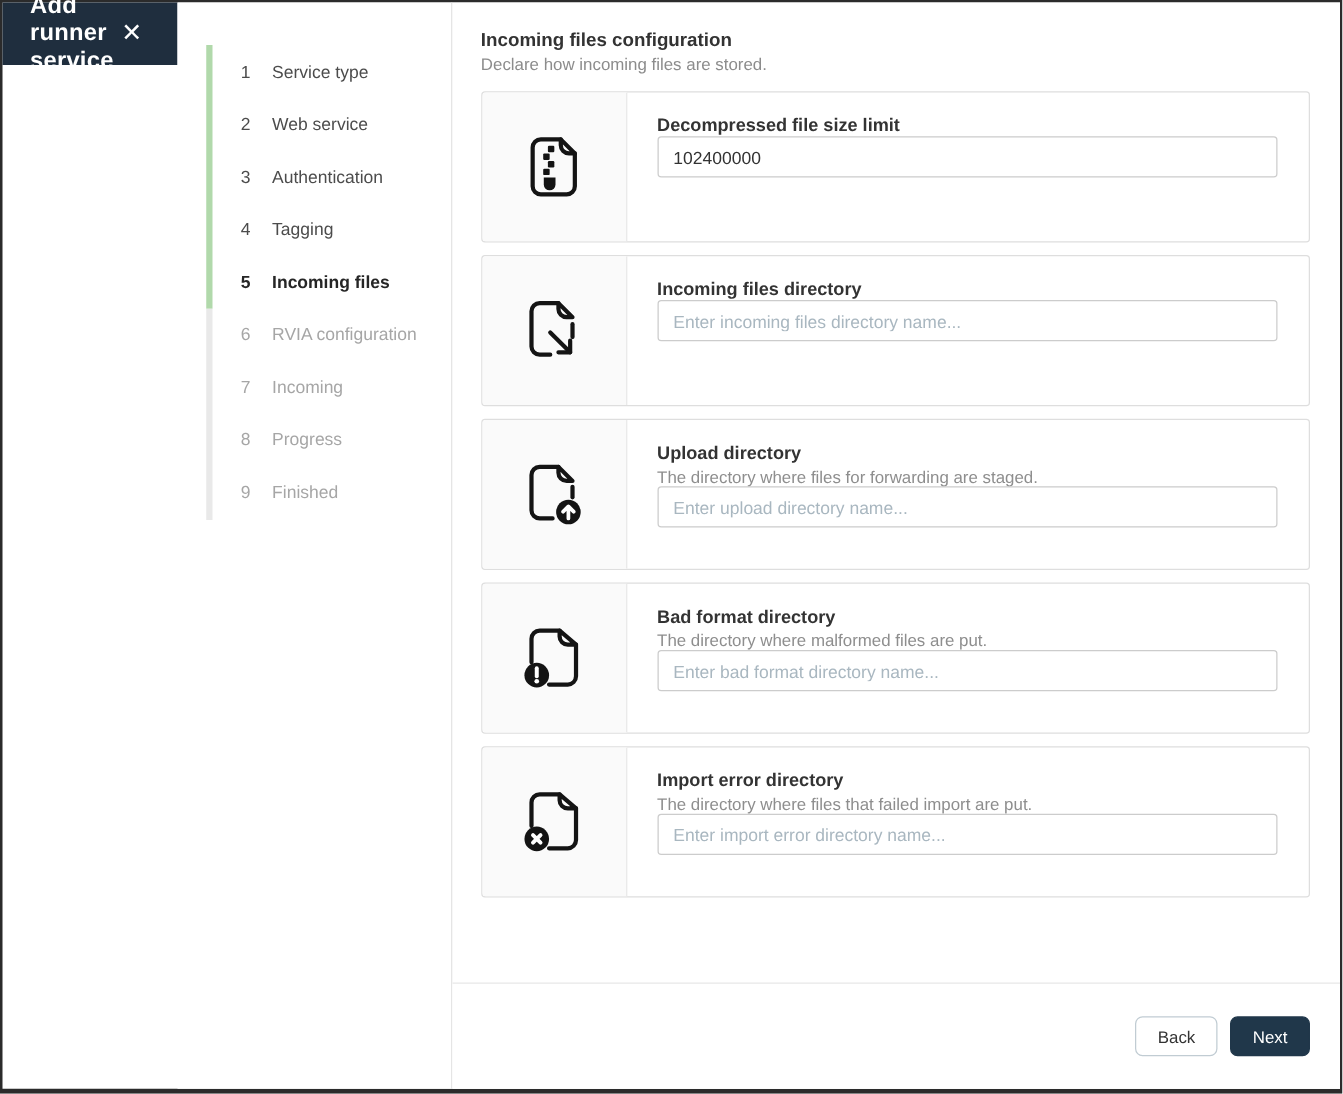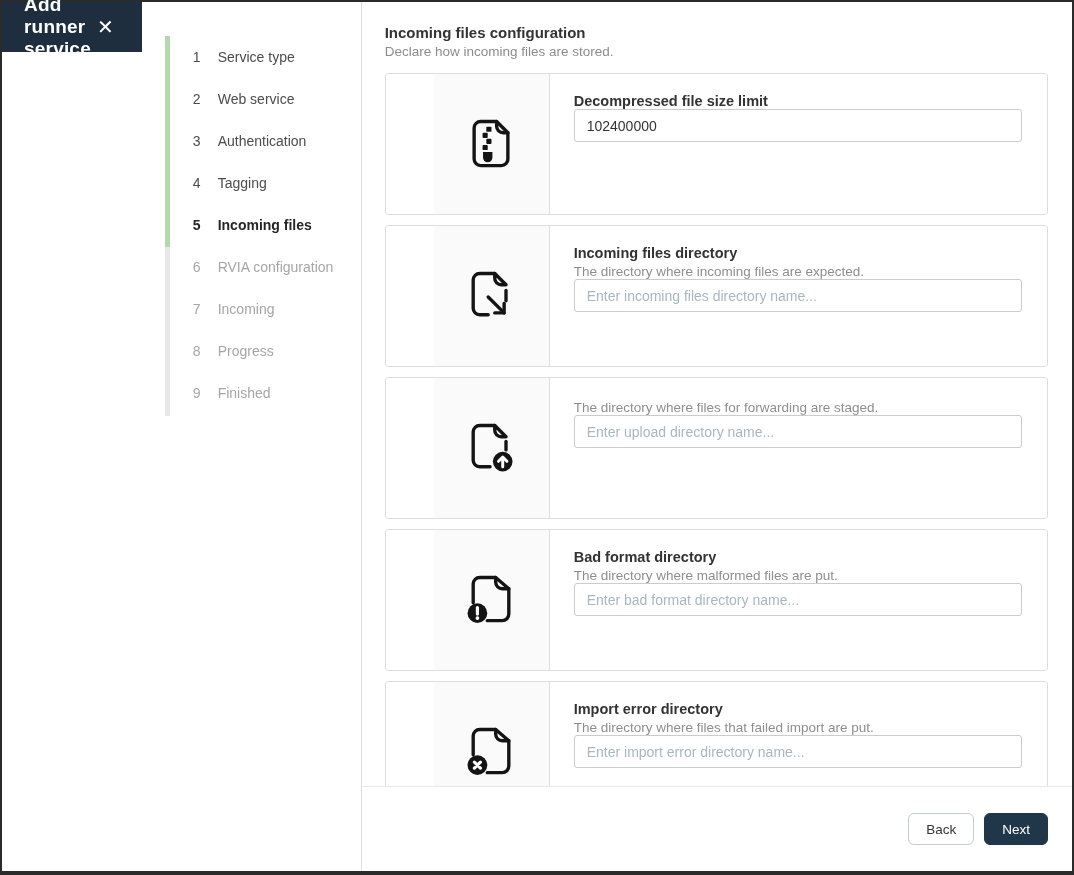--- a/index.html
+++ b/index.html
@@ -45,22 +45,22 @@
   .step .num { width: 14px; margin-right: 11px; text-align: left; }
   .step.active { font-weight: 700; color: #262626; }
   .step.upcoming { color: #a6a6a6; cursor: default; }
   
   .content { flex: 1; position: relative; background: #fff; min-width: 0; }
   .page-head { padding: 22px 24px 0 23px; }
   .page-head h2 { font-size: 15px; font-weight: 700; color: #333; }
   .page-head p { font-size: 13.5px; color: #8c8c8c; margin-top: 3px; }
   .cards { margin: 14px 24px 0 23px; }
   .card {
-    display: flex; height: 142px; margin-bottom: 10px;
-    border: 1px solid #dedede; border-radius: 3px; background: #fff; padding-left: 48px;
+    display: flex; height: 121px; margin-bottom: 10px;
+    border: 1px solid #dedede; border-radius: 3px; background: #fff;
   }
   .icon-cell {
     width: 116px; flex: 0 0 116px;
     background: #fafafa; border-right: 1px solid #dedede;
     border-radius: 3px 0 0 3px;
     display: flex; align-items: center; justify-content: center;
   }
   .icon-cell svg { width: 60px; height: 64px; }
   .s { fill: none; stroke: #141414; stroke-width: 3.6; stroke-linecap: round; stroke-linejoin: round; }
   .card-body { flex: 1; padding: 19px 25px 0 24px; }
@@ -173,36 +173,36 @@
             <svg viewBox="0 0 64 64">
               <path class="s" d="M36 8 H20 a7 7 0 0 0 -7 7 v30 a7 7 0 0 0 7 7 h9"></path>
               <path class="s" d="M36 8 v5 a7 7 0 0 0 7 7 h5 z"></path>
               <path class="s" d="M48 26 v11"></path>
               <path class="s" d="M29 33 L46 50"></path>
               <path class="s" d="M46 50 V40 M46 50 H36"></path>
             </svg>
           </div>
           <div class="card-body">
             <h3>Incoming files directory</h3>
-            <p>The directory where incoming files are expected.</p>
             <input type="text" placeholder="Enter incoming files directory name..." style="">
           </div>
         </div>
 
         <div class="card">
           <div class="icon-cell">
             <svg viewBox="0 0 64 64">
               <path class="s" d="M36 8 H20 a7 7 0 0 0 -7 7 v30 a7 7 0 0 0 7 7 h11"></path>
               <path class="s" d="M36 8 v5 a7 7 0 0 0 7 7 h5 z"></path>
               <path class="s" d="M48 25 v9"></path>
               <circle cx="44.5" cy="46.5" r="10.5" fill="#141414"></circle>
               <path d="M44.5 52 V42 M40 46.2 L44.5 41.7 L49 46.2" fill="none" stroke="#ffffff" stroke-width="3.2" stroke-linecap="round" stroke-linejoin="round"></path>
             </svg>
           </div>
           <div class="card-body">
+            <h3>Upload directory</h3>
             <p>The directory where files for forwarding are staged.</p>
             <input type="text" placeholder="Enter upload directory name..." style="">
           </div>
         </div>
 
         <div class="card">
           <div class="icon-cell">
             <svg viewBox="0 0 64 64">
               <path class="s" d="M37 8 H20 a7 7 0 0 0 -7 7 v20"></path>
               <path class="s" d="M37 8 v5 a7 7 0 0 0 7 7 h7 z"></path>

